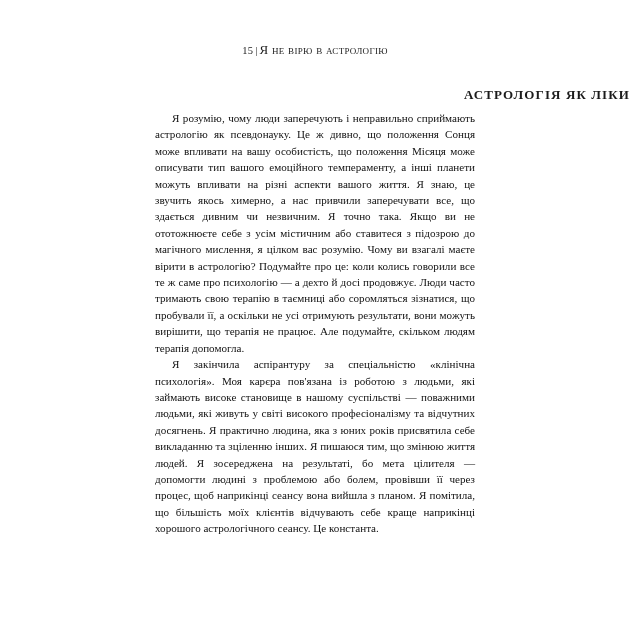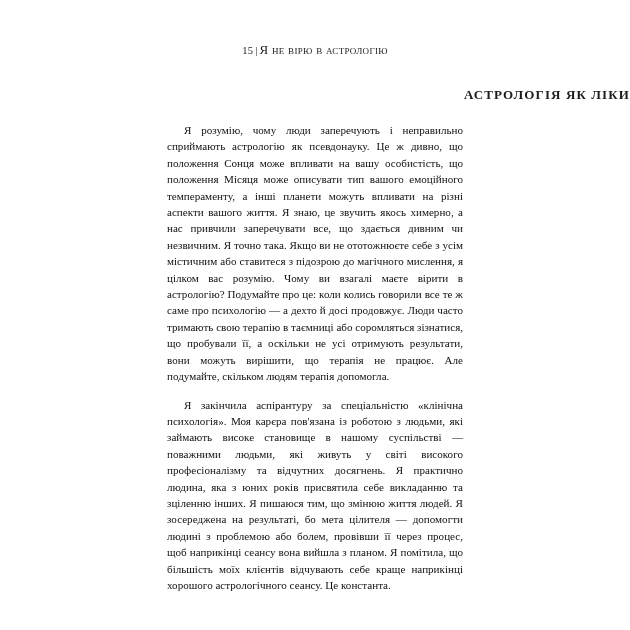--- a/index.html
+++ b/index.html
@@ -65,21 +65,21 @@
     left: 155px;
     width: 320px;
     font-size: 11.1px;
     line-height: 16.4px;
     text-align: justify;
     text-justify: inter-word;
     hyphens: manual;
     color: #111111;
   }
   .body-text p {
-    margin: 12px;
+    margin: 0;
     text-indent: 17px;
   }
   .body-text p:first-child {
     text-indent: 17px;
   }
 </style>
 </head>
 <body>
 
 <div class="page">

